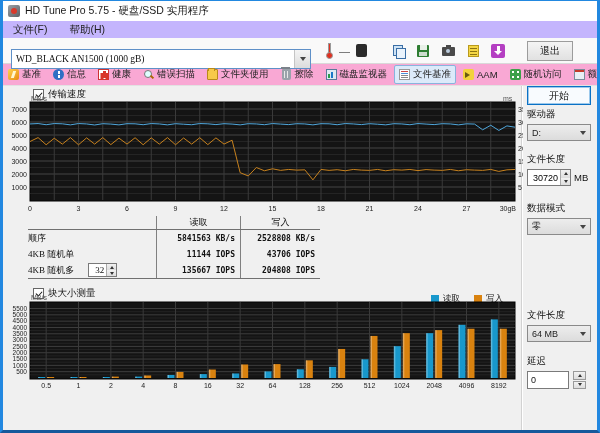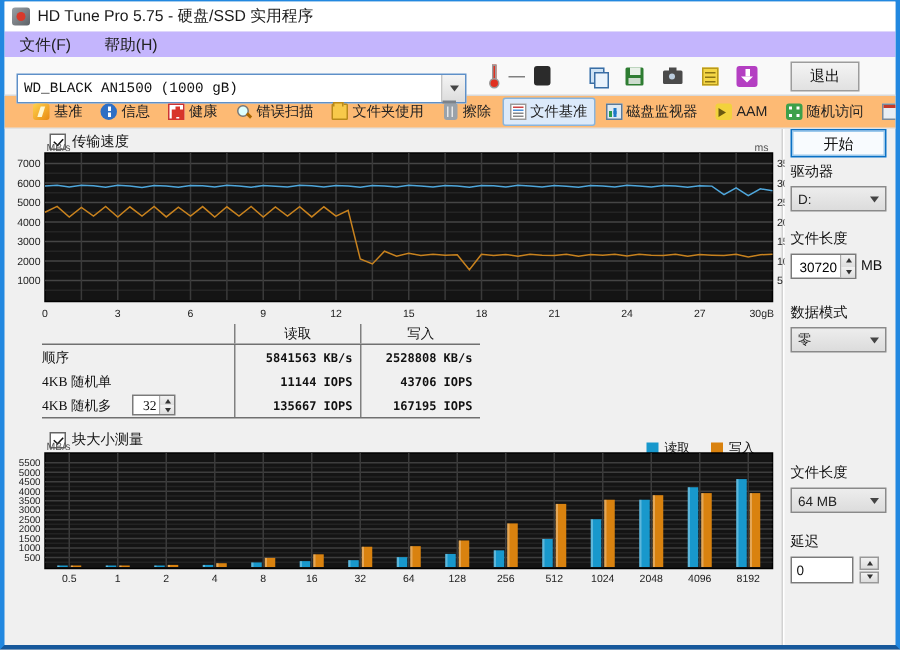--- a/index.html
+++ b/index.html
@@ -13,21 +13,21 @@
   
   .titlebar { height:20px; background:#ffffff; display:flex; align-items:center; padding-left:5px; }
   .app-icon { width:12px; height:12px; border-radius:2px; background:linear-gradient(135deg,#9aa0a6,#5d6166); position:relative; margin-right:5px; }
   .app-icon::after { content:""; position:absolute; left:3px; top:3px; width:6px; height:6px; border-radius:50%; background:#d8392b; }
   .title-text { font-size:10.5px; color:#1a1a1a; }
   
   .menubar { height:17px; background:#c4b5fd; display:flex; align-items:center; padding-left:6px; gap:14px; }
   .menu-item { font-size:10.5px; color:#222; padding:1px 4px; cursor:default; }
   
   .toolbar { height:26px; background:#f9f9f9; display:flex; align-items:center; padding-left:8px; border-bottom:1px solid #d9d9d9; }
-  .drive-combo { width:300px; height:20px; background:#fff; border:1px solid #5e90c8; display:flex; align-items:center; font-size:9.5px; font-family:Liberation Mono, monospace; color:#111;margin-top:16px; }
+  .drive-combo { width:300px; height:20px; background:#fff; border:1px solid #5e90c8; display:flex; align-items:center; font-size:9.5px; font-family:Liberation Serif, serif; color:#111;margin-top:16px; }
   .drive-combo .txt { flex:1; padding-left:4px; white-space:nowrap; overflow:hidden; }
   .combo-btn { width:16px; height:18px; background:linear-gradient(#f4f4f4,#dcdcdc); border-left:1px solid #c5c5c5; display:flex; align-items:center; justify-content:center; }
   .arr-down { width:0; height:0; border-left:3.5px solid transparent; border-right:3.5px solid transparent; border-top:4px solid #444; }
   .thermo { position:relative; width:8px; height:16px; margin-left:14px; }
   .thermo .stem { position:absolute; left:2.5px; top:0; width:3px; height:11px; background:#e03020; border:1px solid #9a9a9a; }
   .thermo .bulb { position:absolute; left:0.5px; bottom:0; width:7px; height:7px; border-radius:50%; background:#e03020; border:1px solid #9a9a9a; }
   .dash { color:#555; font-size:11px; margin:0 6px; }
   .dark-chip { width:11px; height:13px; background:#2b2b2b; border-radius:2px; }
   .toolbtns { display:flex; gap:7px; margin-left:22px; align-items:center; }
   .tbtn { width:18px; height:17px; display:flex; align-items:center; justify-content:center; }
@@ -40,21 +40,21 @@
   .ico-camera { position:relative; width:13px; height:9px; background:#4a4a4a; border-radius:1px; margin-top:2px; }
   .ico-camera::before { content:""; position:absolute; left:4px; top:-2px; width:5px; height:3px; background:#4a4a4a; }
   .ico-camera::after { content:""; position:absolute; left:4.5px; top:2px; width:4px; height:4px; border-radius:50%; background:#bcd; }
   .ico-note { position:relative; width:11px; height:12px; background:#f4d645; border:1px solid #b99a1d; }
   .ico-note::after { content:""; position:absolute; left:1px; top:2px; width:7px; height:1px; background:#8c7413; box-shadow:0 3px 0 #8c7413, 0 6px 0 #8c7413; }
   .ico-capture { position:relative; width:14px; height:14px; background:#b43fc2; border-radius:2px; }
   .ico-capture::before { content:""; position:absolute; left:5.5px; top:2px; width:3px; height:5px; background:#fff; }
   .ico-capture::after { content:""; position:absolute; left:3px; top:7px; border-left:4px solid transparent; border-right:4px solid transparent; border-top:4px solid #fff; }
   .exit-btn { margin-left:20px; height:20px; padding:0 12px; background:linear-gradient(#f4f4f4,#e1e1e1); border:1px solid #9c9c9c; font-size:10px; color:#111; display:flex; align-items:center; }
   
-  .tabbar { height:22px; display:flex; align-items:center; padding-left:14px; gap:2px; background:#fdba74; border-bottom:1px solid #e2e2e2; }
+  .tabbar { height:22px; display:flex; align-items:center; padding-left:0; gap:2px; background:#f9a8d4; border-bottom:1px solid #e2e2e2; }
   .tab { display:flex; align-items:center; gap:3px; padding:2px 4px; font-size:9.5px; color:#222; border:1px solid transparent; white-space:nowrap; }
   .tab.active { background:#dceafa; border:1px solid #88b4dd; border-radius:2px; }
   .ticon { width:11px; height:11px; position:relative; flex:0 0 auto; }
   .ti-bench { background:linear-gradient(135deg,#ffd34d,#e88a12); border-radius:2px; }
   .ti-bench::after { content:""; position:absolute; left:4px; top:2px; width:3px; height:7px; background:#fff7d0; transform:skewX(-18deg); }
   .ti-info { background:#2f6fc4; border-radius:50%; }
   .ti-info::after { content:""; position:absolute; left:4.5px; top:2px; width:2px; height:3px; background:#fff; box-shadow:0 4px 0 #fff; }
   .ti-health { background:#fff; border:1px solid #c33; }
   .ti-health::after { content:""; position:absolute; left:3.5px; top:1px; width:3px; height:7px; background:#d8352a; box-shadow:-2.5px 2px 0 #d8352a, 2.5px 2px 0 #d8352a; }
   .ti-scan { }
@@ -186,27 +186,27 @@
         <span>错误扫描</span>
       </div>
     <div class="tab">
         <span class="ticon ti-folder"></span>
         <span>文件夹使用</span>
       </div>
     <div class="tab">
         <span class="ticon ti-erase"></span>
         <span>擦除</span>
       </div>
+    <div class="tab">
+        <span class="ticon ti-monitor"></span>
+        <span>磁盘监视器</span>
+      </div>
     <div class="tab active">
         <span class="ticon ti-filebench"></span>
         <span>文件基准</span>
-      </div>
-    <div class="tab">
-        <span class="ticon ti-monitor"></span>
-        <span>磁盘监视器</span>
       </div>
     <div class="tab">
         <span class="ticon ti-aam"></span>
         <span>AAM</span>
       </div>
     <div class="tab">
         <span class="ticon ti-random"></span>
         <span>随机访问</span>
       </div>
     <div class="tab">
@@ -315,21 +315,21 @@
                 <span class="spin-b">
                     <span class="tri-up"></span>
                   </span>
                 <span class="spin-b">
                     <span class="tri-dn"></span>
                   </span>
               </span>
             </span>
           </div>
           <div class="c1">135667 IOPS</div>
-          <div class="c2">167195 IOPS</div>
+          <div class="c2">204808 IOPS</div>
         </div>
       </div>
     </div>
 
     <div class="chk-row" style="left:30px; top:201px;">
       <div class="chk"></div>
       <div class="chk-label">块大小测量</div>
     </div>
 
     <div class="legend">

